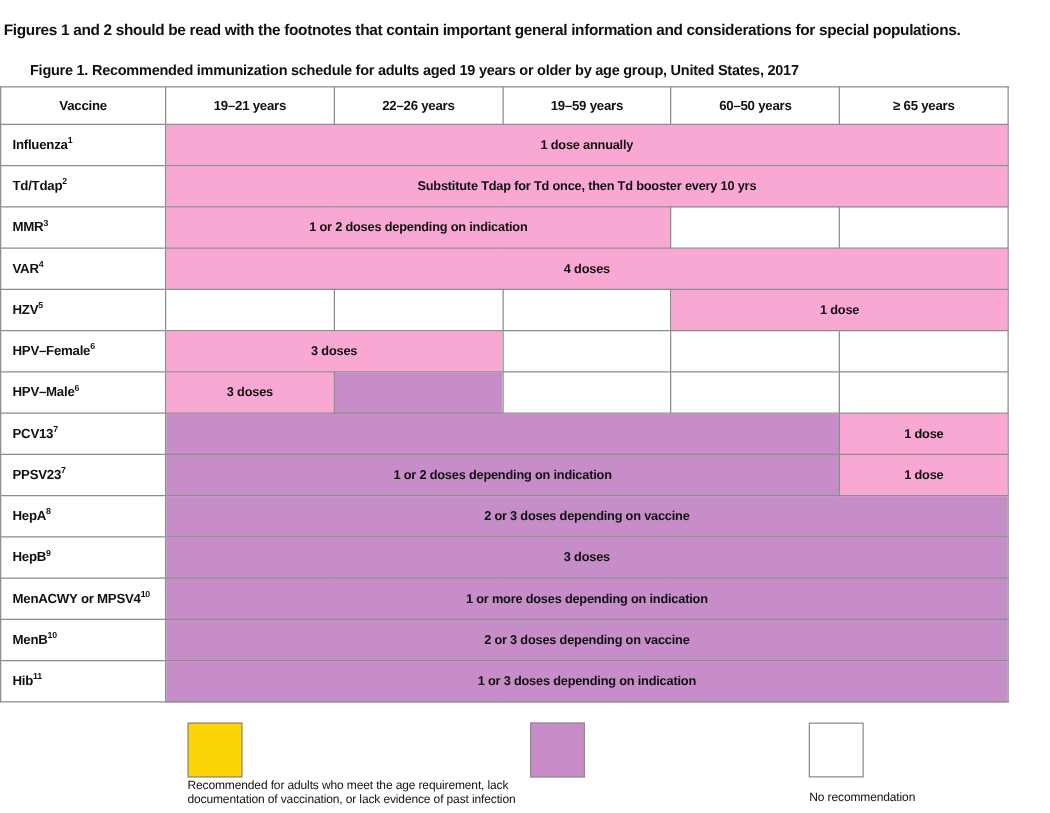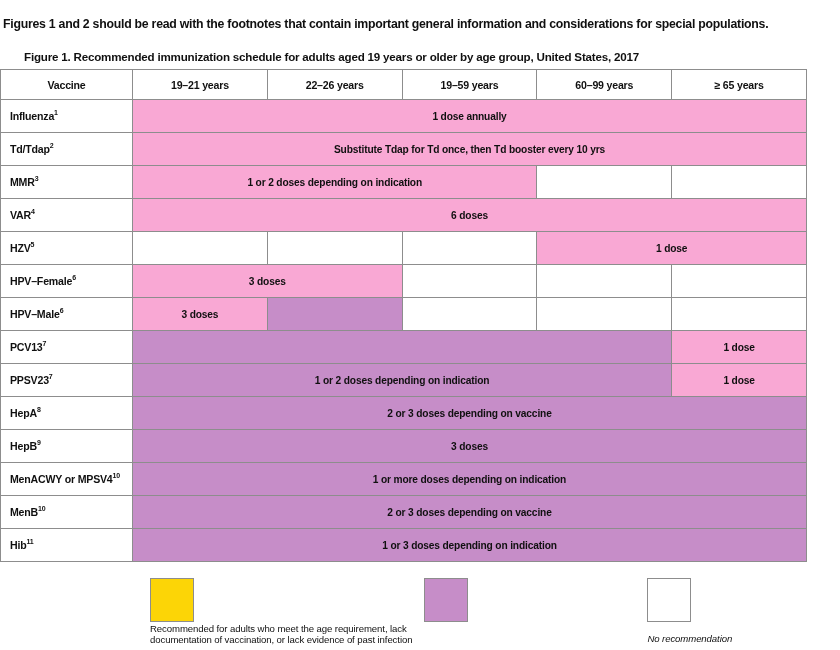--- a/index.html
+++ b/index.html
@@ -109,21 +109,21 @@
     display: flex;
     align-items: flex-start;
   }
   .legend-item {
     display: flex;
     align-items: flex-start;
     flex-direction: column;
   }
   .legend-item.li-1 { width: 300px; }
   .legend-item.li-2 { width: 245px; }
-  .legend-item.li-3 { width: 200px; font-style: italic; }
+  .legend-item.li-3 { width: 200px; }
 
   .swatch {
     width: 44px; height: 33px;
     flex: 0 0 44px;
     margin-right: 11px;
     border: 1px solid #8d8d8d;
   }
   .swatch.yellow { background: #fcd506; }
   .swatch.purple { background: #c68dc8; }
   .swatch.white  { background: #ffffff; }
@@ -154,42 +154,42 @@
       <col class="c-age">
       <col class="c-age">
       <col class="c-age">
     </colgroup>
     <thead>
       <tr>
           <th>Vaccine</th>
           <th>19–21 years</th>
           <th>22–26 years</th>
           <th>19–59 years</th>
-          <th>60–99 years</th>
+          <th>60–50 years</th>
           <th>≥ 65 years</th>
         </tr>
     </thead>
     <tbody>
         <tr>
           <td class="vaccine-cell"><span>Influenza</span><sup>1</sup></td>
           <td class="cell yellow" colspan="5">1 dose annually</td>
         </tr>
         <tr>
           <td class="vaccine-cell"><span>Td/Tdap</span><sup>2</sup></td>
           <td class="cell yellow" colspan="5">Substitute Tdap for Td once, then Td booster every 10 yrs</td>
         </tr>
         <tr>
           <td class="vaccine-cell"><span>MMR</span><sup>3</sup></td>
           <td class="cell yellow" colspan="3">1 or 2 doses depending on indication</td>
           <td class="cell white" colspan="1"></td>
           <td class="cell white" colspan="1"></td>
         </tr>
         <tr>
           <td class="vaccine-cell"><span>VAR</span><sup>4</sup></td>
-          <td class="cell yellow" colspan="5">6 doses</td>
+          <td class="cell yellow" colspan="5">4 doses</td>
         </tr>
         <tr>
           <td class="vaccine-cell"><span>HZV</span><sup>5</sup></td>
           <td class="cell white" colspan="1"></td>
           <td class="cell white" colspan="1"></td>
           <td class="cell white" colspan="1"></td>
           <td class="cell yellow" colspan="2">1 dose</td>
         </tr>
         <tr>
           <td class="vaccine-cell"><span>HPV–Female</span><sup>6</sup></td>

